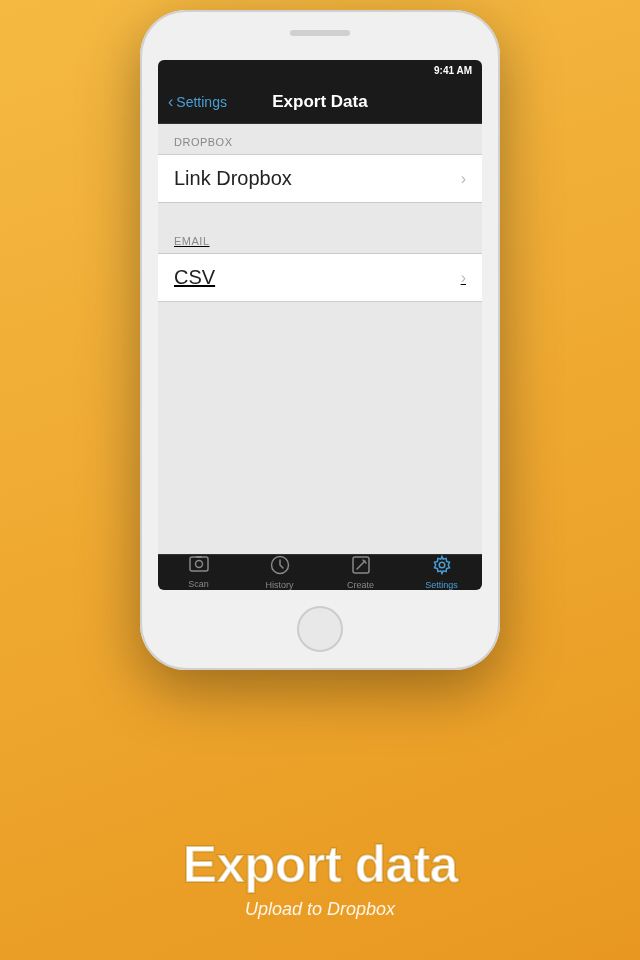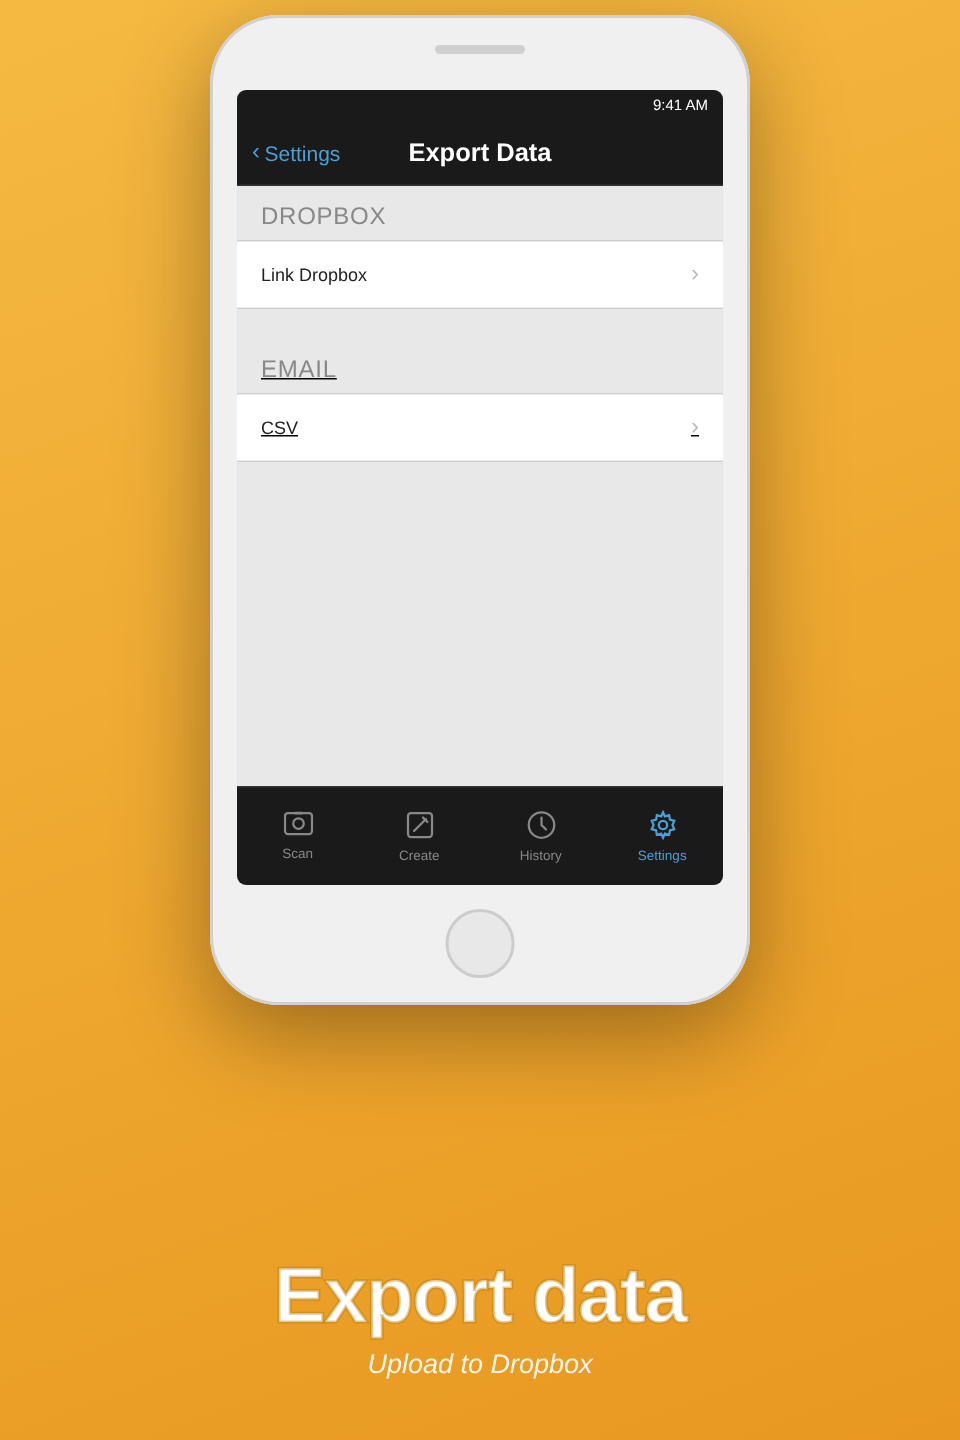--- a/index.html
+++ b/index.html
@@ -45,20 +45,21 @@
     }
 
     
     .status-bar {
       height: 20px;
       background: #1a1a1a;
       display: flex;
       align-items: center;
       justify-content: flex-end;
       padding: 0 10px;
+      font-weight: bold;
     }
     .status-bar-text {
       color: #fff;
       font-size: 10px;
     }
 
     
     .nav-bar {
       height: 44px;
       background: #1a1a1a;
@@ -93,21 +94,21 @@
       background: #e8e8e8;
       overflow-y: auto;
     }
 
     
     .section-group {
       margin-bottom: 0;
     }
     .section-header {
       padding: 12px 16px 6px;
-      font-size: 16px;
+      font-size: 11px;
       color: #888;
       letter-spacing: 0.5px;
       text-transform: uppercase;
       background: #e8e8e8;
     }
     .section-body {
       background: #fff;
       border-top: 1px solid #ccc;
       border-bottom: 1px solid #ccc;
     }
@@ -117,35 +118,35 @@
       justify-content: space-between;
       padding: 12px 16px;
       background: #fff;
       border-bottom: 1px solid #e0e0e0;
       min-height: 44px;
     }
     .list-item:last-child {
       border-bottom: none;
     }
     .list-item-label {
-      font-size: 12px;
+      font-size: 20px;
       color: #222;
     }
     .list-item-chevron {
       color: #bbb;
       font-size: 16px;
     }
 
     
     .tab-bar {
       position: absolute;
       bottom: 0;
       left: 0;
       right: 0;
-      height: 66px;
+      height: 36px;
       background: #1a1a1a;
       display: flex;
       align-items: center;
       border-top: 1px solid #333;
     }
     .tab-item {
       flex: 1;
       display: flex;
       flex-direction: column;
       align-items: center;
@@ -282,36 +283,36 @@
               <circle cx="10" cy="8" r="3.5" stroke="#888" stroke-width="1.5" fill="none"></circle>
               <rect x="7" y="0" width="6" height="2" rx="1" fill="#888"></rect>
             </svg>
           </span>
           <span class="tab-label">Scan</span>
         </div>
 
         <div class="tab-item">
           <span class="tab-icon inactive">
             <svg width="20" height="20" viewBox="0 0 20 20" fill="none">
+              <circle cx="10" cy="10" r="8.5" stroke="#888" stroke-width="1.5" fill="none"></circle>
+              <polyline points="10,5 10,10 13,13" stroke="#888" stroke-width="1.5" stroke-linecap="round"></polyline>
+            </svg>
+          </span>
+          <span class="tab-label">History</span>
+        </div>
+
+        <div class="tab-item">
+          <span class="tab-icon inactive">
+            <svg width="20" height="20" viewBox="0 0 20 20" fill="none">
               <rect x="2" y="2" width="16" height="16" rx="2" stroke="#888" stroke-width="1.5" fill="none"></rect>
               <line x1="6" y1="14" x2="14" y2="6" stroke="#888" stroke-width="1.5" stroke-linecap="round"></line>
               <line x1="12" y1="5" x2="15" y2="8" stroke="#888" stroke-width="1.5" stroke-linecap="round"></line>
             </svg>
           </span>
           <span class="tab-label">Create</span>
-        </div>
-
-        <div class="tab-item">
-          <span class="tab-icon inactive">
-            <svg width="20" height="20" viewBox="0 0 20 20" fill="none">
-              <circle cx="10" cy="10" r="8.5" stroke="#888" stroke-width="1.5" fill="none"></circle>
-              <polyline points="10,5 10,10 13,13" stroke="#888" stroke-width="1.5" stroke-linecap="round"></polyline>
-            </svg>
-          </span>
-          <span class="tab-label">History</span>
         </div>
 
         <div class="tab-item">
           <span class="tab-icon active">
             <svg width="20" height="20" viewBox="0 0 20 20" fill="none">
               <circle cx="10" cy="10" r="2.8" stroke="#4A9FD4" stroke-width="1.5" fill="none"></circle>
               <path d="M10 1.5 L11.2 4.2 L14.1 3.4 L14.6 6.4 L17.5 7.2 L16.3 10 L17.5 12.8 L14.6 13.6 L14.1 16.6 L11.2 15.8 L10 18.5 L8.8 15.8 L5.9 16.6 L5.4 13.6 L2.5 12.8 L3.7 10 L2.5 7.2 L5.4 6.4 L5.9 3.4 L8.8 4.2 Z" stroke="#4A9FD4" stroke-width="1.5" fill="none"></path>
             </svg>
           </span>
           <span class="tab-label active">Settings</span>

